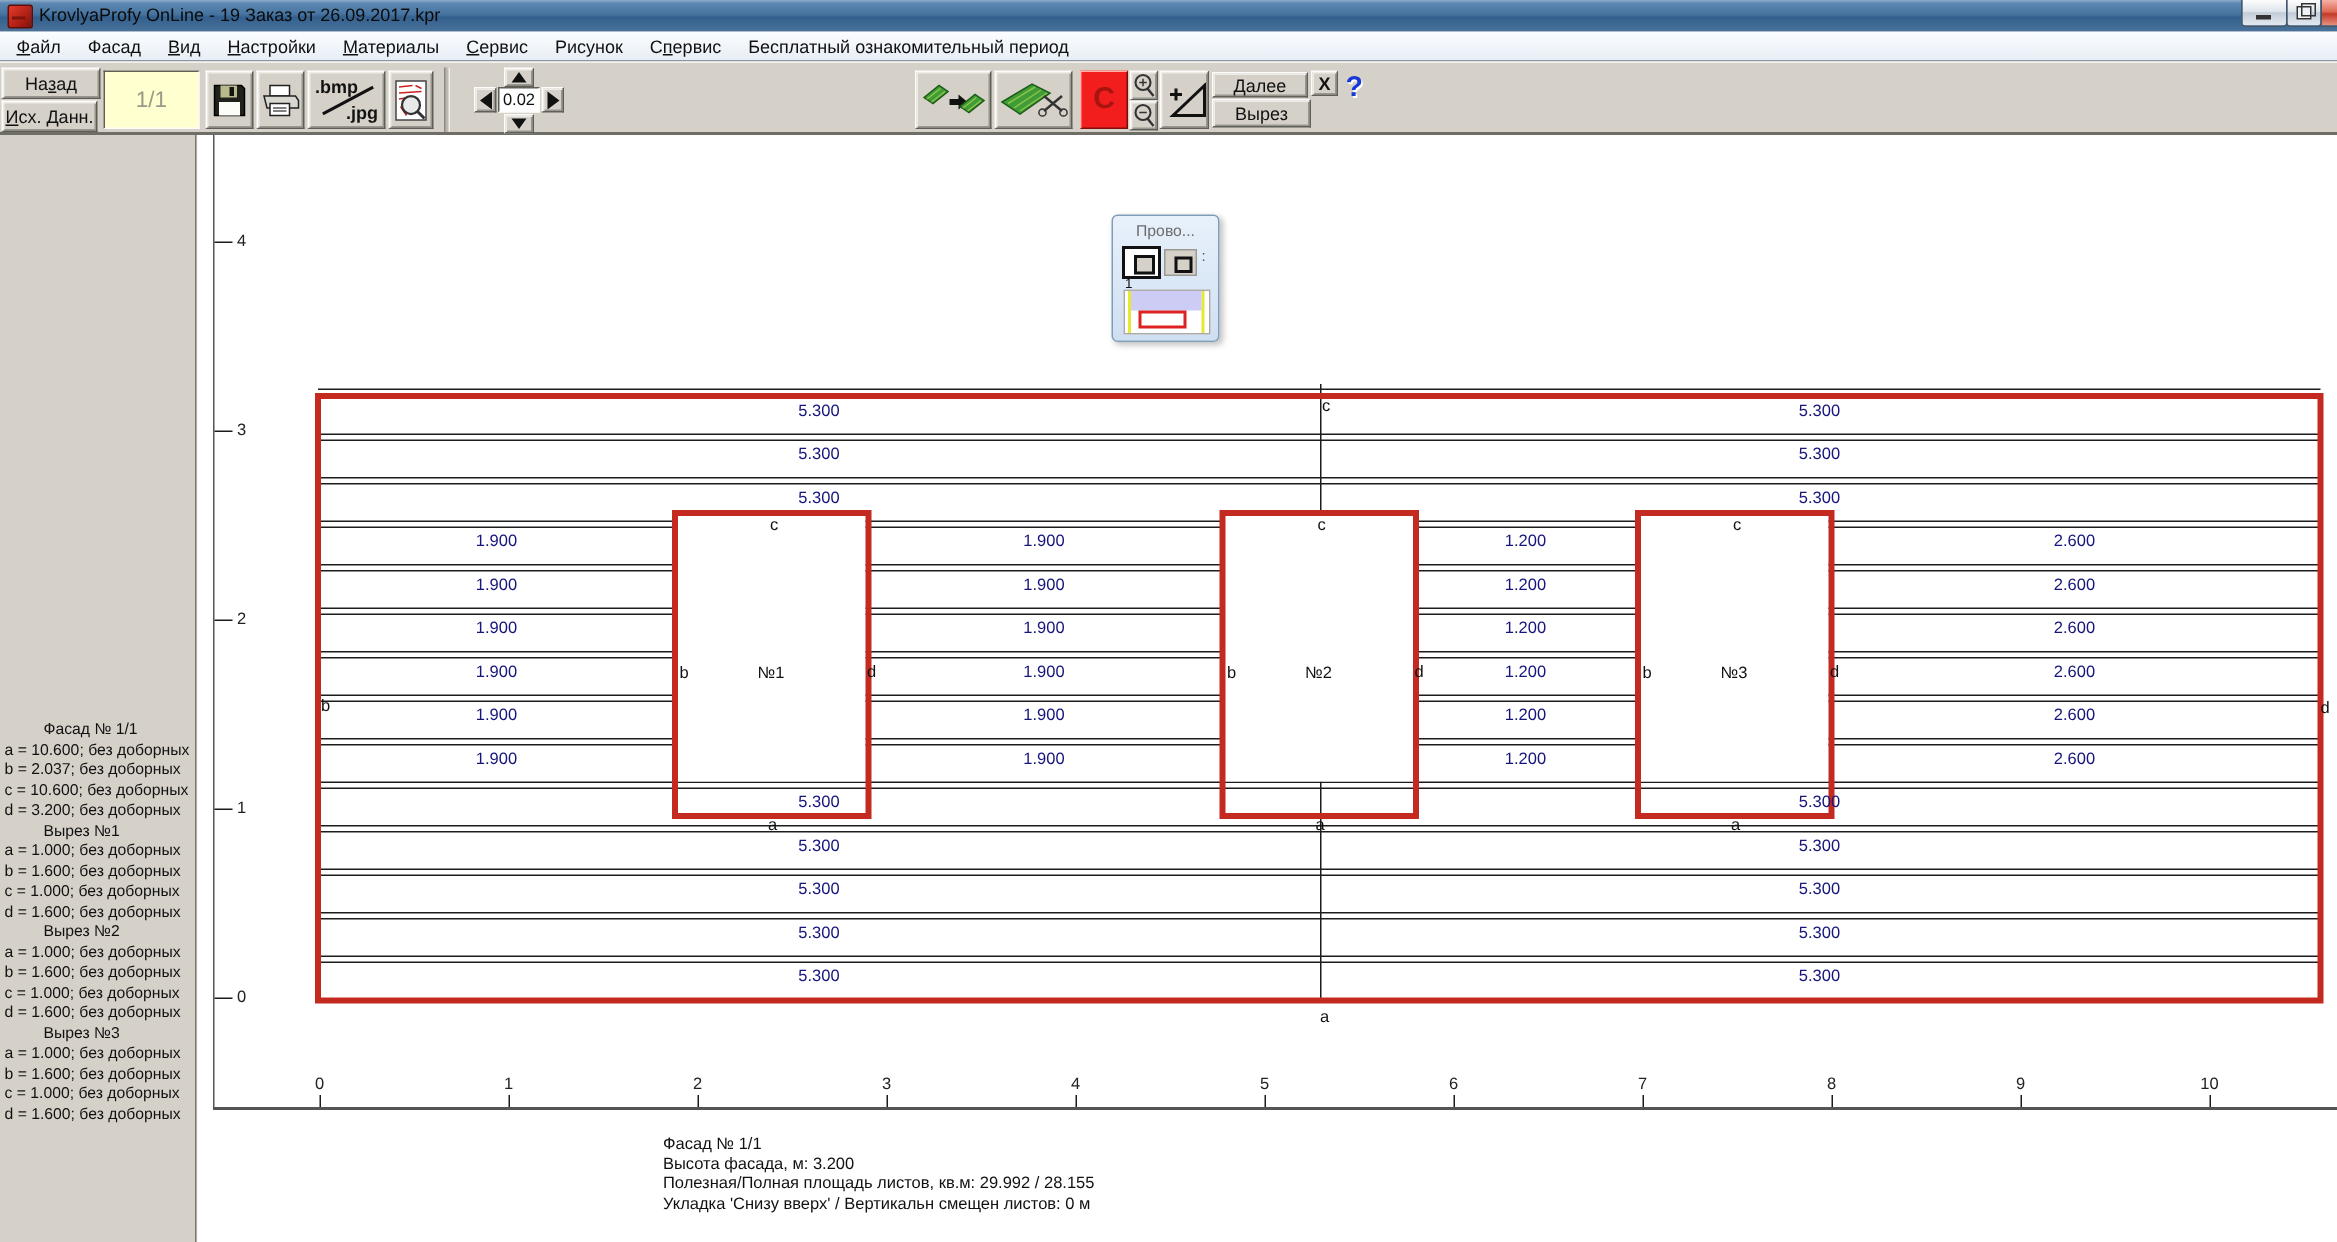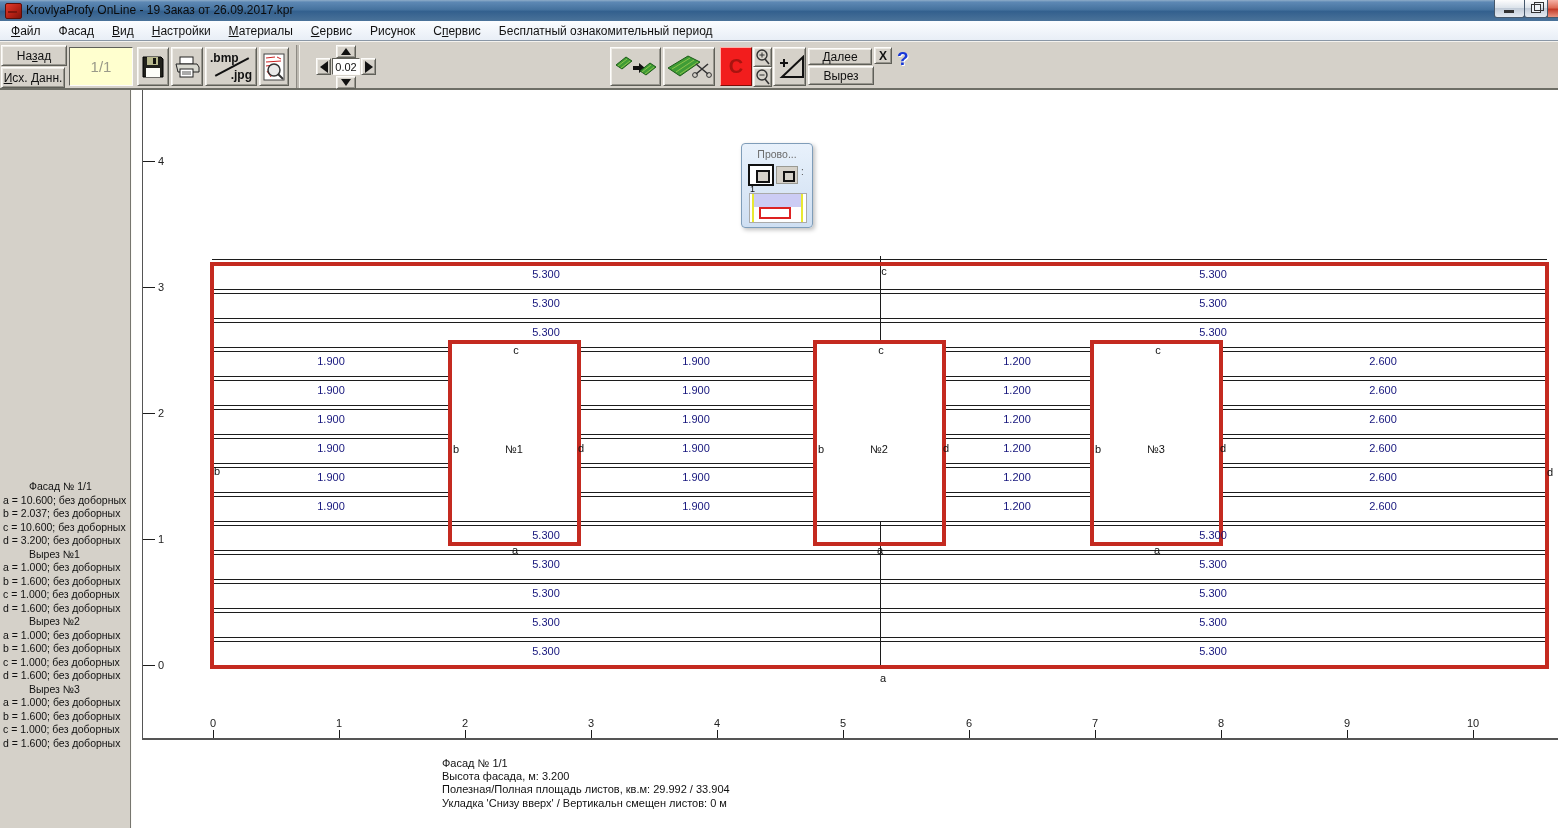--- a/index.html
+++ b/index.html
@@ -369,21 +369,21 @@
       <div class="dletter" style="left: 1158px; top: 350px;">c</div>
       <div class="dletter" style="left: 1098px; top: 449px;">b</div>
       <div class="dletter" style="left: 1223px; top: 448px;">d</div>
       <div class="dletter" style="left: 1157px; top: 550px;">a</div>
       <div class="dletter" style="left: 1156px; top: 449px;">№3</div>
     </div>
 
   <div id="status-right" class="abs" style="left:442px;top:757px;">
       <div class="statline">Фасад № 1/1</div>
       <div class="statline">Высота фасада, м: 3.200</div>
-      <div class="statline">Полезная/Полная площадь листов, кв.м:  29.992 / 33.904</div>
+      <div class="statline">Полезная/Полная площадь листов, кв.м:  29.992 / 28.155</div>
       <div class="statline">Укладка 'Снизу вверх' / Вертикальн смещен листов: 0 м</div>
     </div>
 
   <div id="palette" class="abs">
     <div id="palette-title" class="abs">Прово...</div>
     <div class="palbtn" style="left:6px;top:20px;width:26px;height:22px;background:#fff;border:2px solid #111;">
       <div style="position:absolute;left:6px;top:4px;width:10px;height:9px;border:2px solid #111;background:#d5d1c9;"></div>
     </div>
     <div class="palbtn" style="left:34px;top:22px;width:22px;height:18px;background:#d5d1c9;border:1px solid #9a9a93;">
       <div style="position:absolute;left:6px;top:4px;width:8px;height:7px;border:2px solid #111;background:#d5d1c9;"></div>

